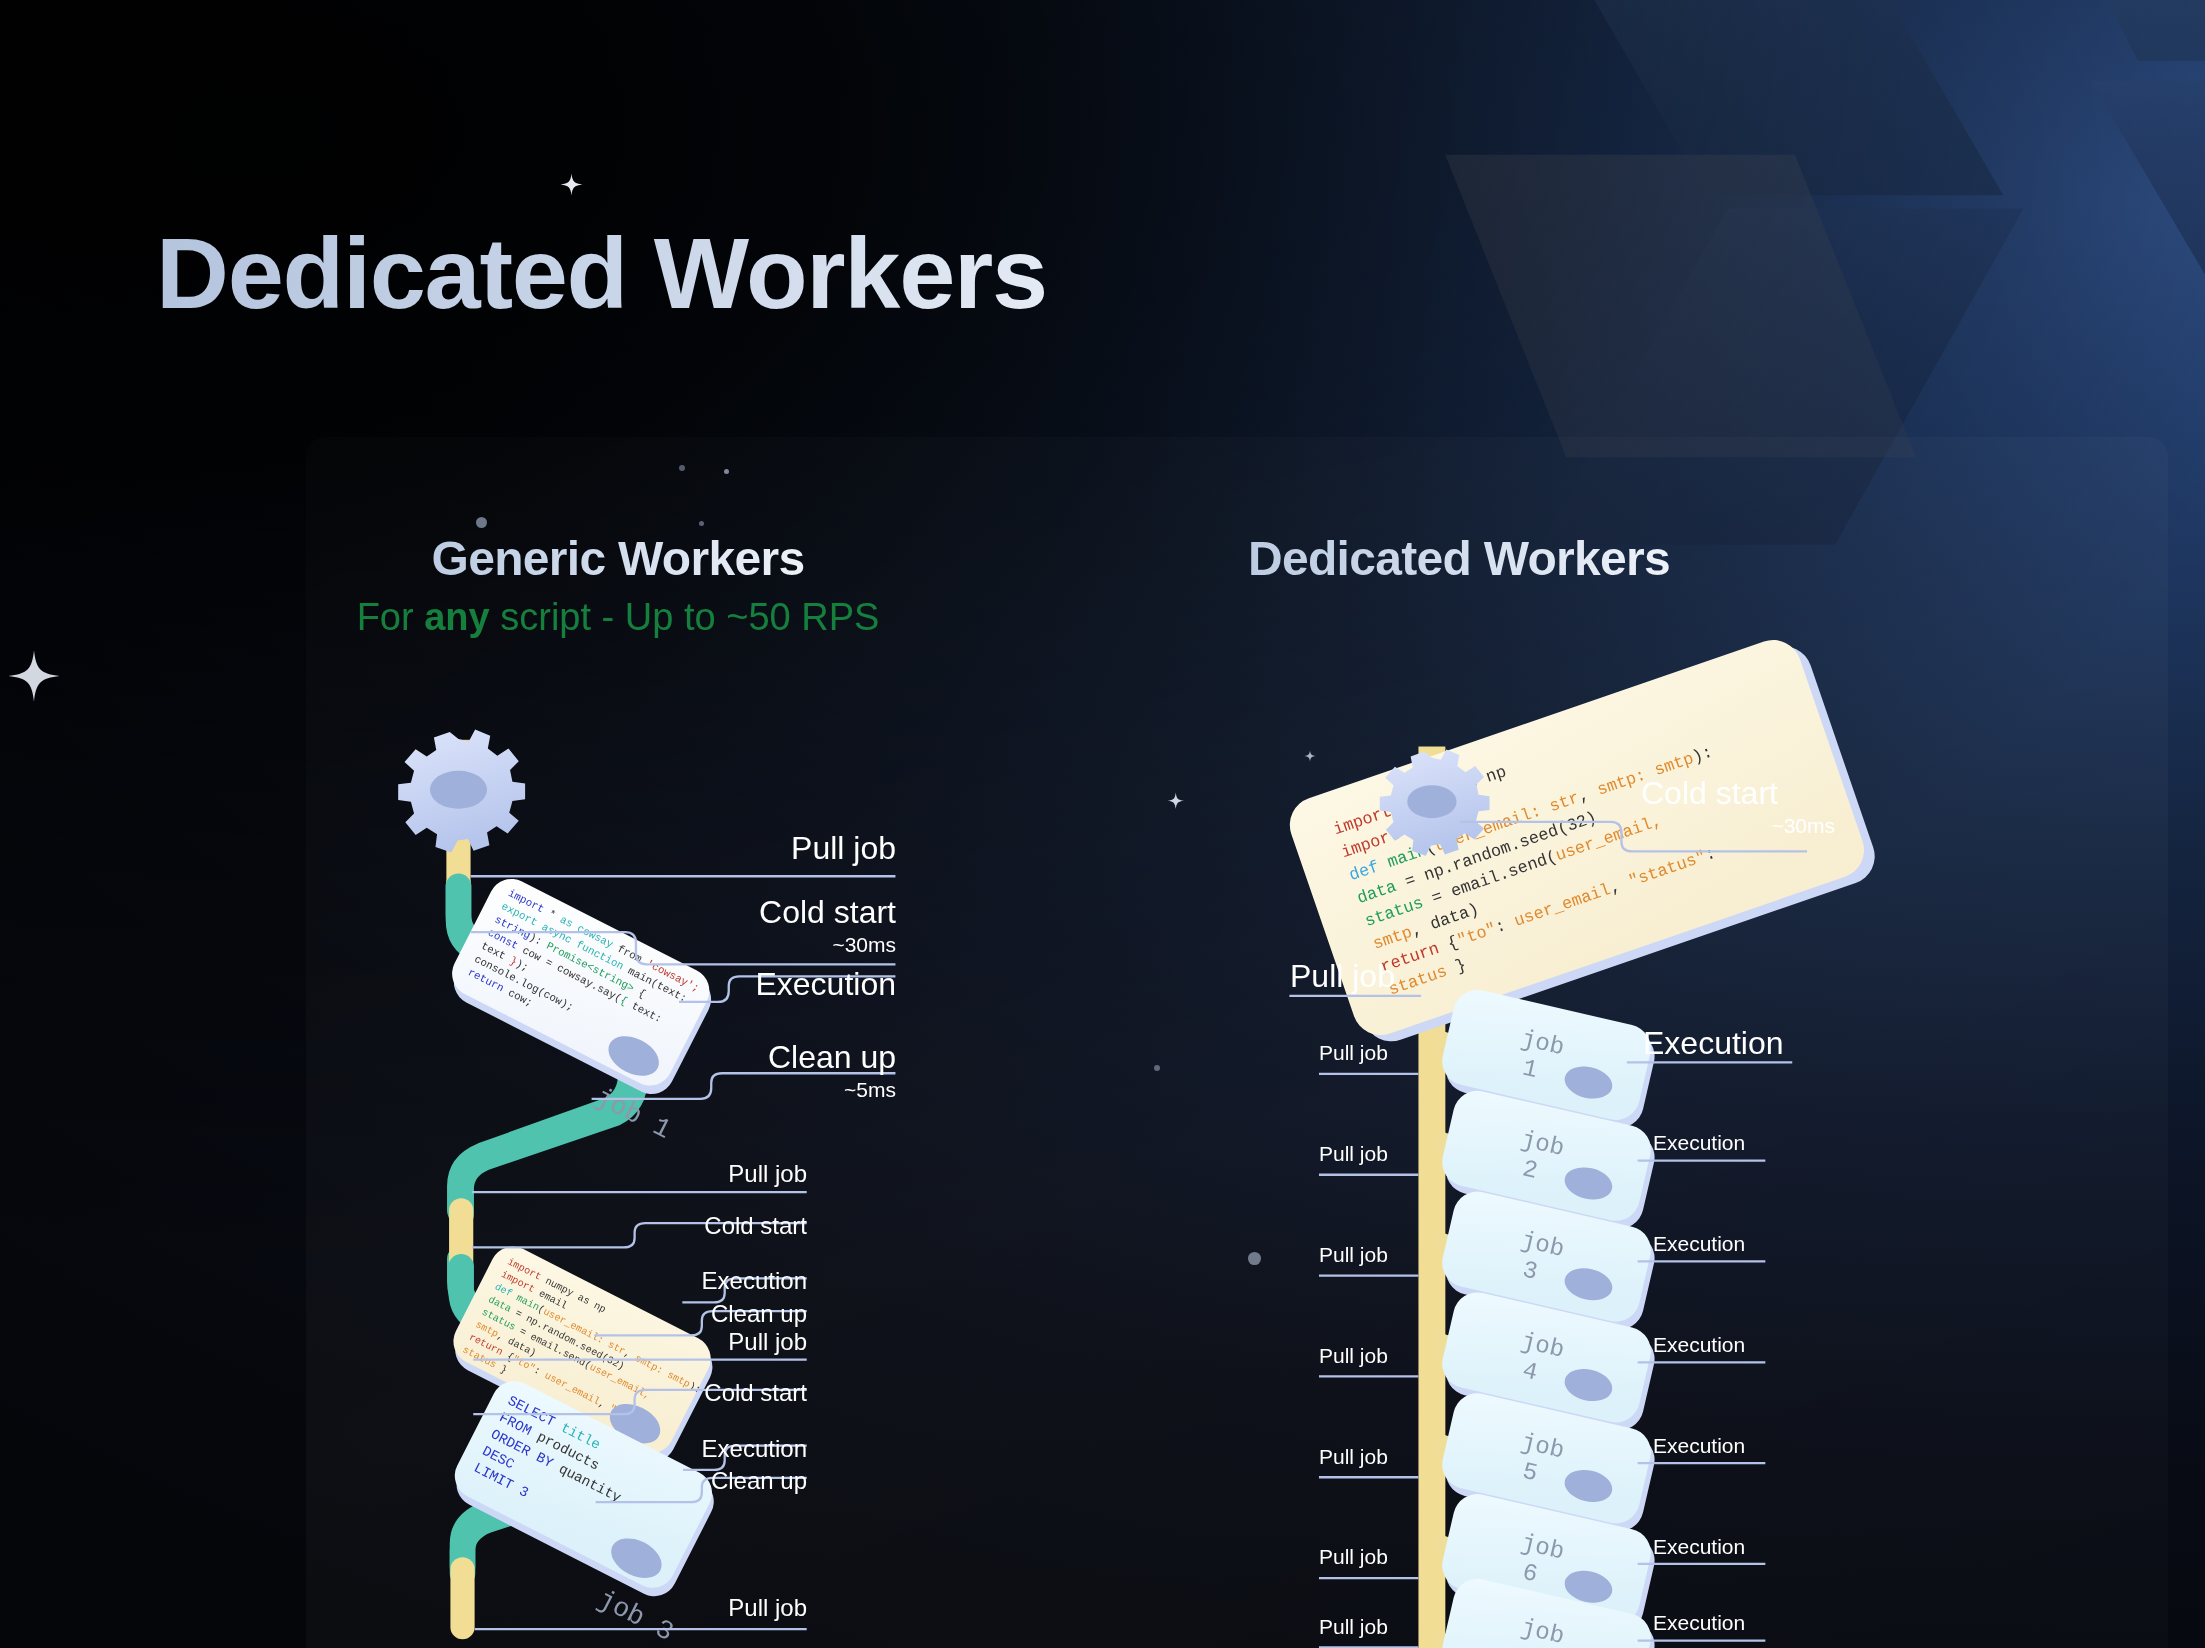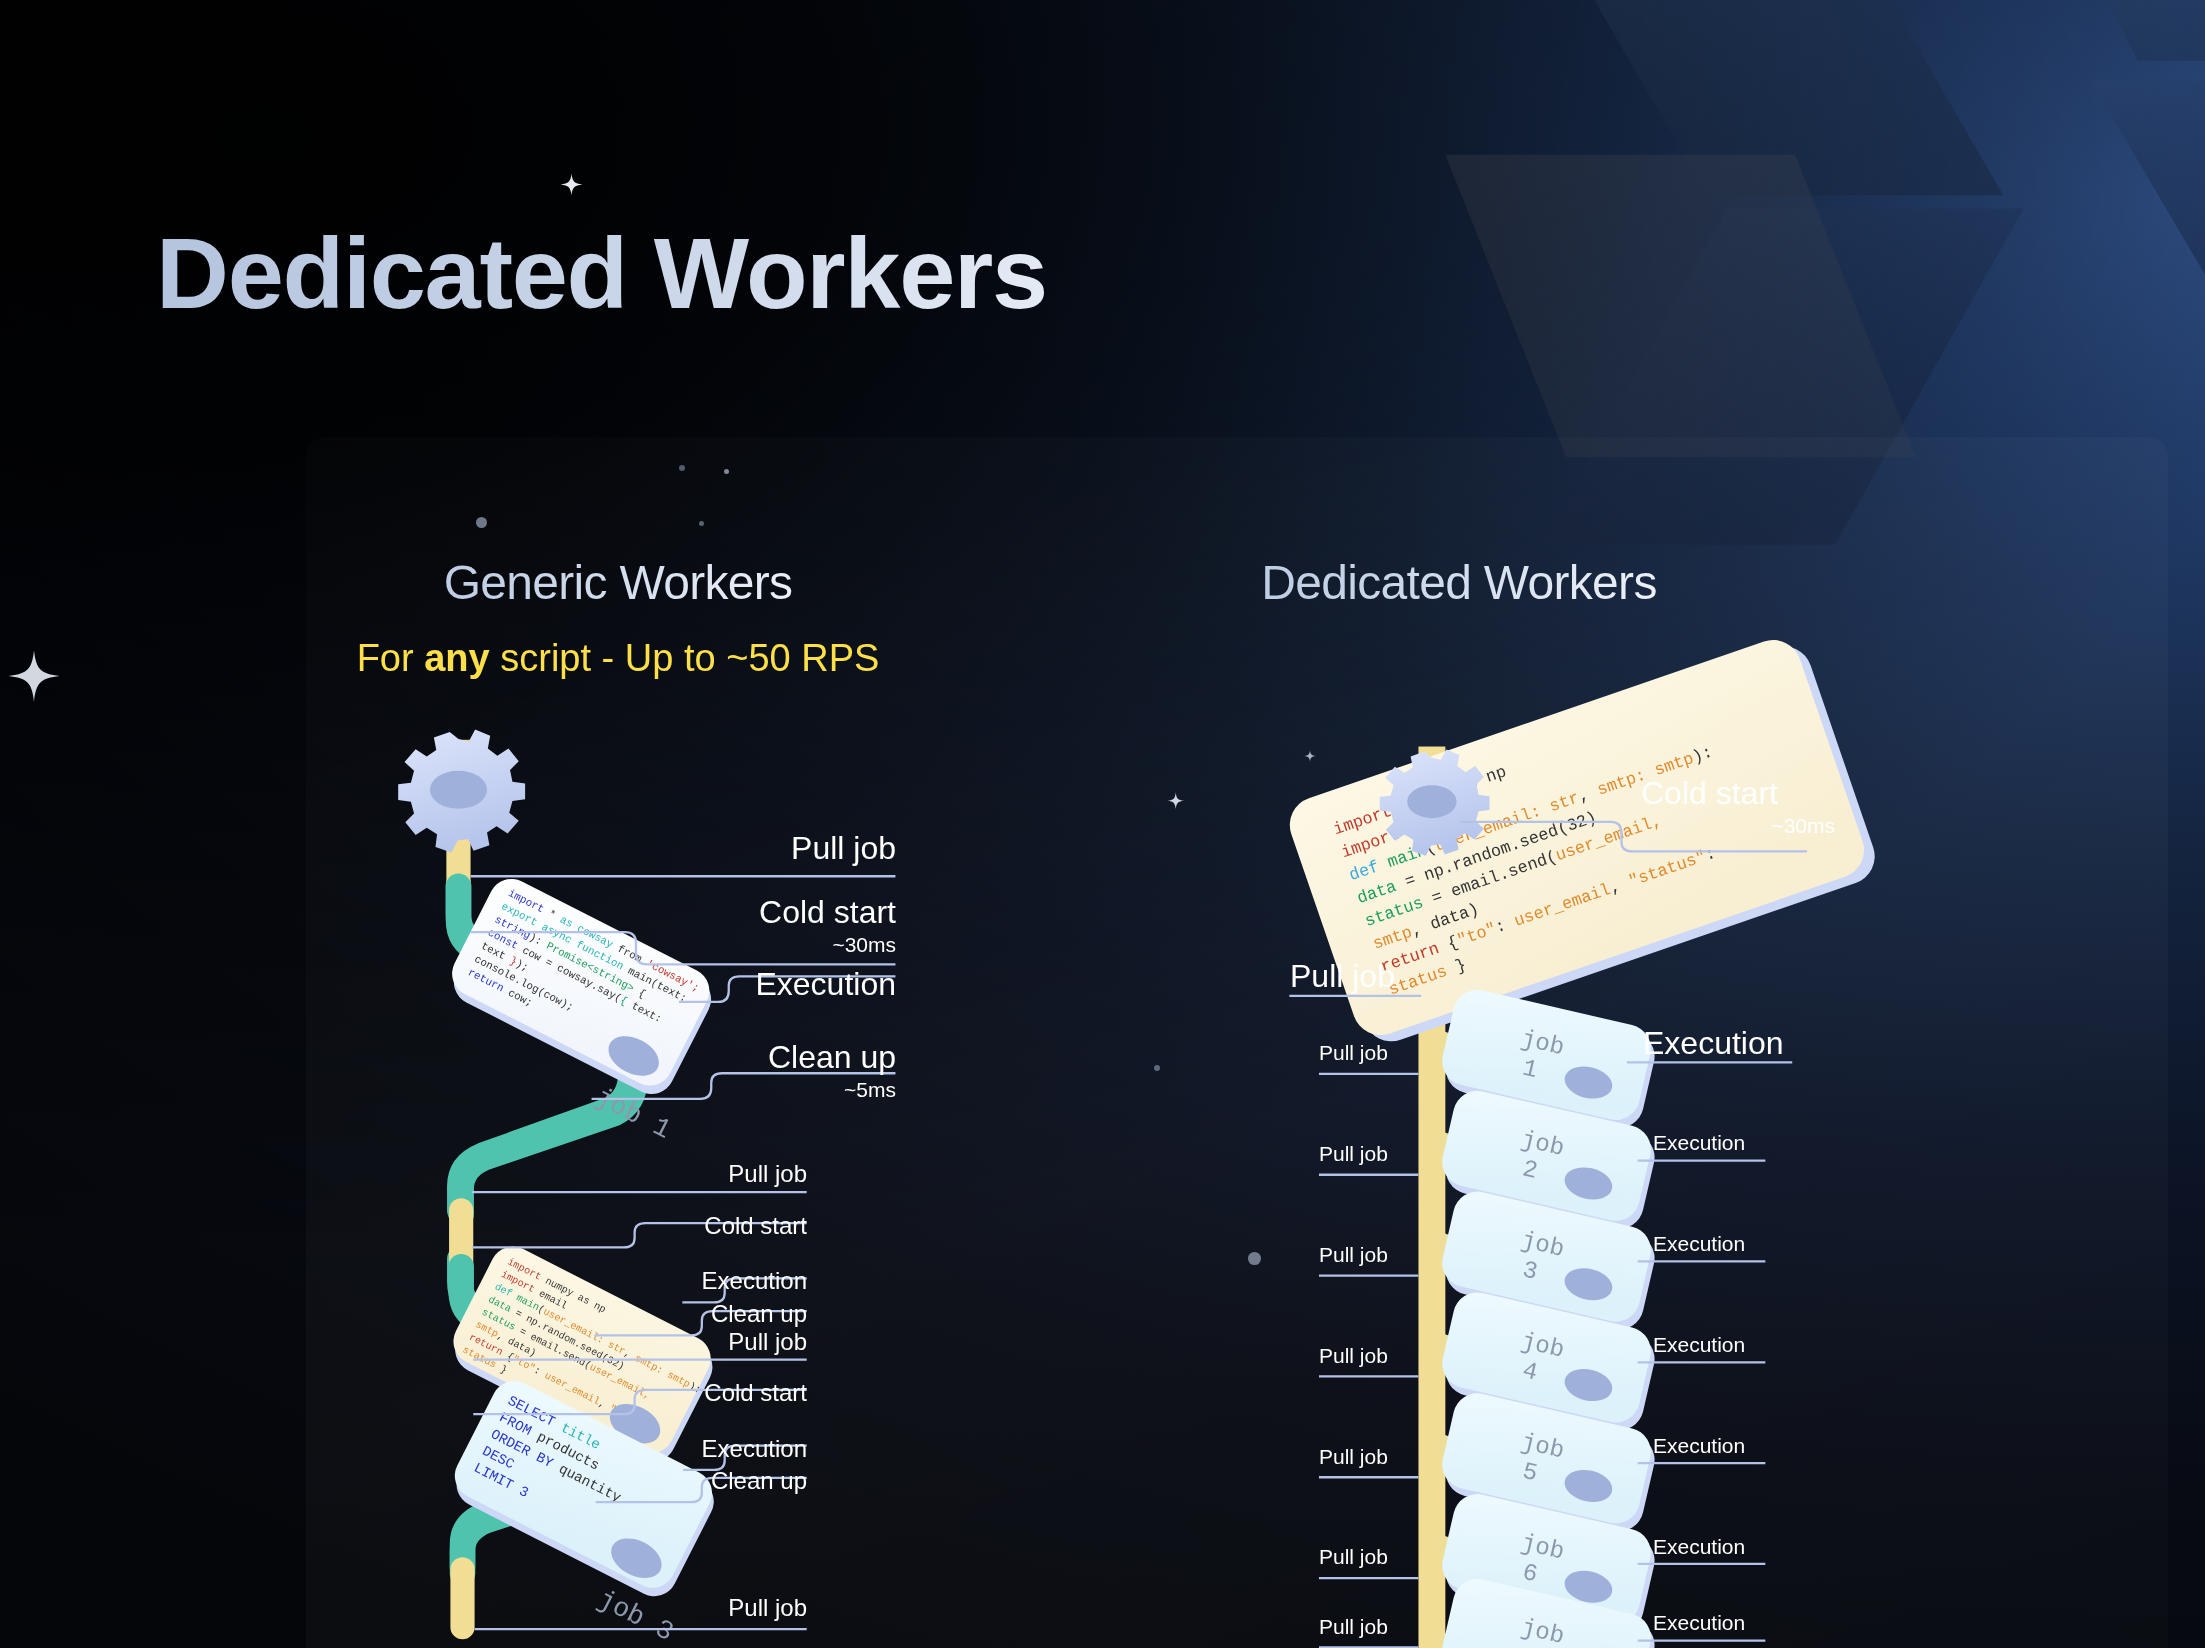--- a/index.html
+++ b/index.html
@@ -44,28 +44,27 @@
     -webkit-background-clip:text; background-clip:text; color:transparent;
   }
   #page-subtitle {
     margin-top:10.8px; font-size:51px; font-weight:bold; color:#ffffff;
     letter-spacing:-0.3px; white-space:nowrap;
   }
 
   
   .col-head { position:absolute; text-align:center; }
   .col-title {
-    font-size:48px; font-weight:normal; letter-spacing:-0.7px;
+    font-size:48px; font-weight:bold; letter-spacing:-0.7px;
     background:linear-gradient(100deg,#a9bcd8 0%, #c9d6e9 40%, #f0f4fa 78%, #ffffff 100%);
     -webkit-background-clip:text; background-clip:text; color:transparent;
     white-space:nowrap;
-    margin-top:24px;
   }
   .col-sub {
-    margin-top:27px; font-size:38px; color:#fde047; font-weight:400; white-space:nowrap;
+    margin-top:10px; font-size:38px; color:#15803d; font-weight:400; white-space:nowrap;
   }
   .col-sub b { font-weight:bold; }
 
   #col-left-head  { left:255px;  top:531px; width:726px; }
   #col-right-head { left:1052px; top:531px; width:814px; }
 
   
   #diagram { position:absolute; left:0; top:0; width:2205px; height:1649px; pointer-events:none; }
 
   

